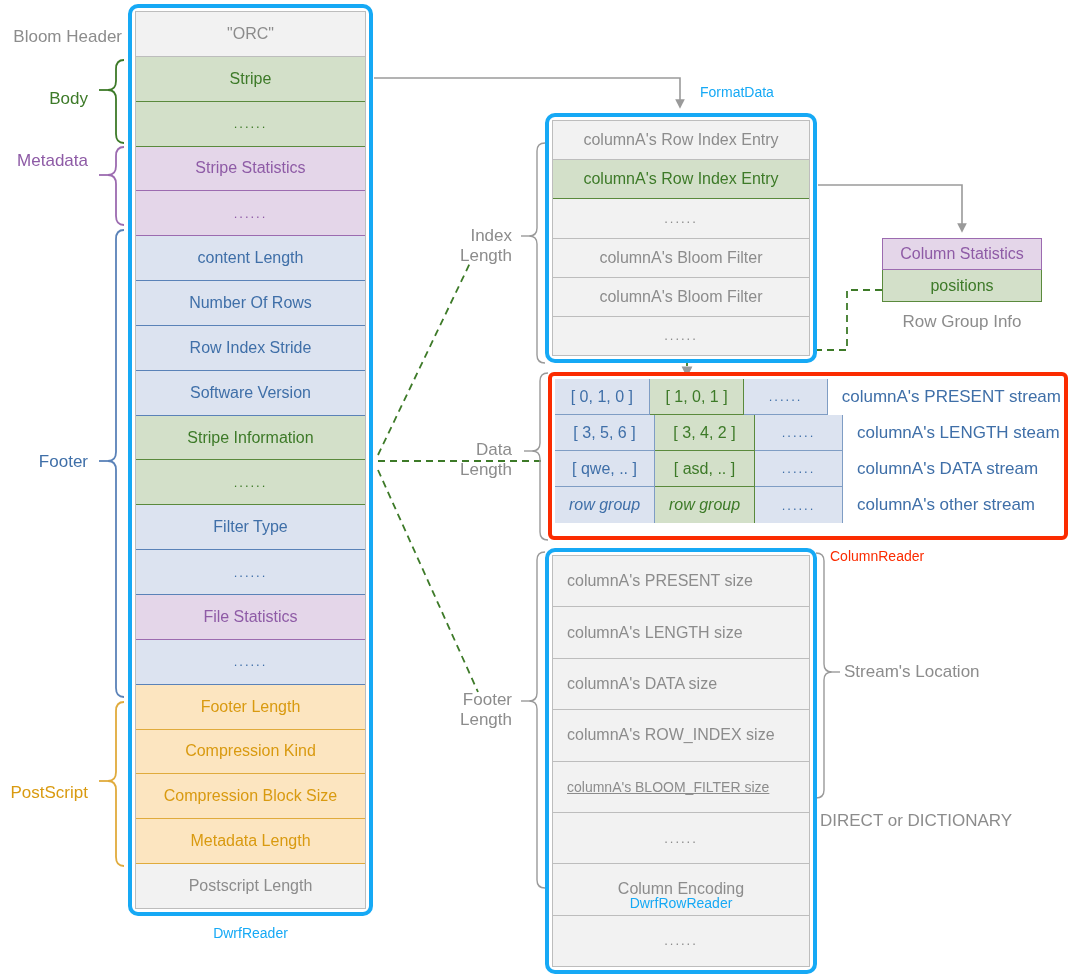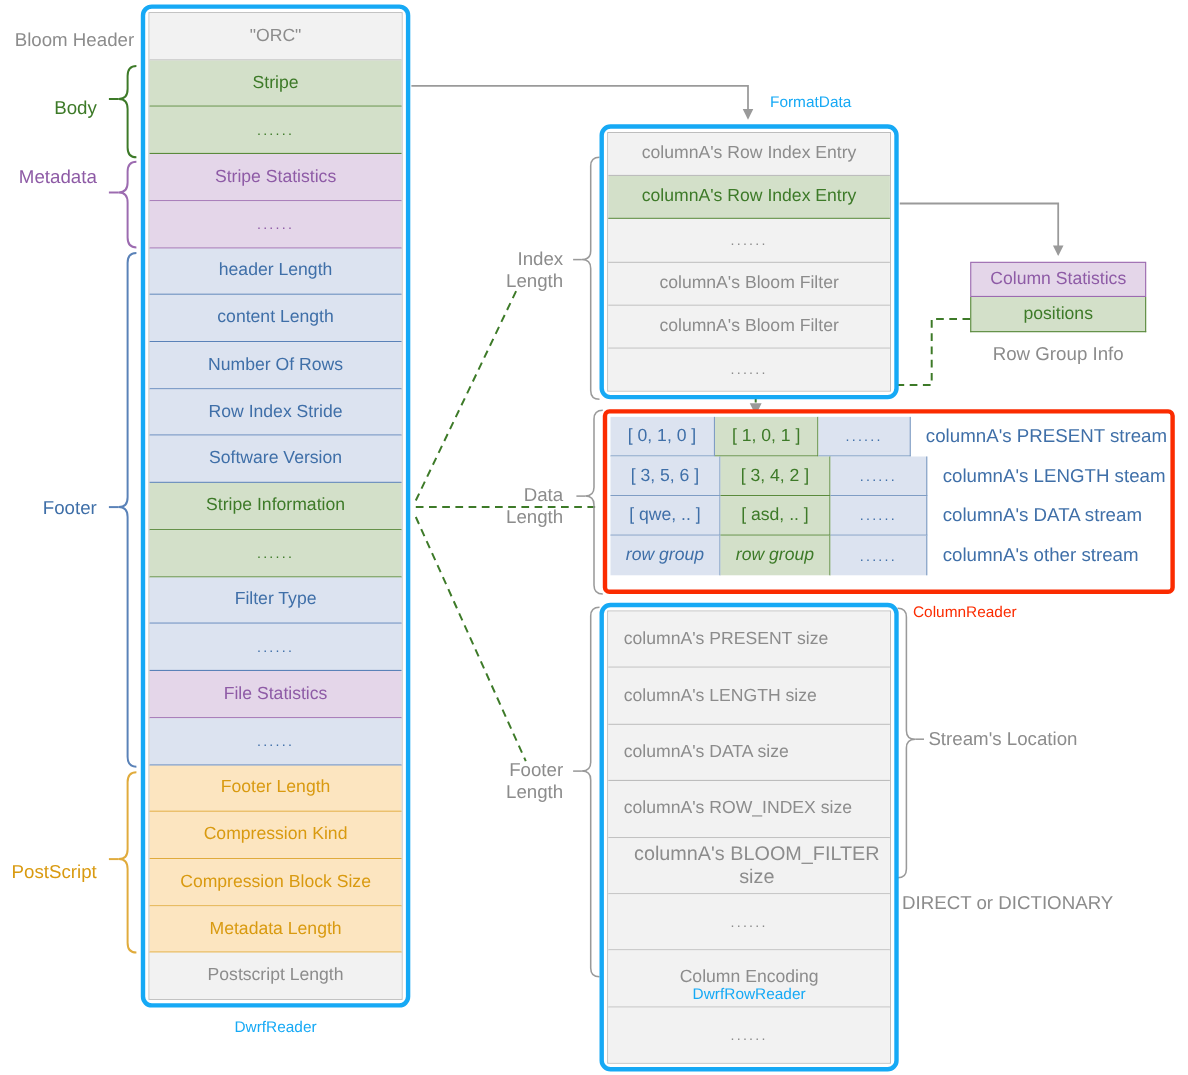--- a/index.html
+++ b/index.html
@@ -69,21 +69,21 @@
     background:#dce3f0; color:#3f6fa8; height:36px;
   }
   .cr-cell.green { background:#d3e0c9; color:#3d7a28; border-right-color:#5a8a3c; border-bottom-color:#5a8a3c; }
   .cr-row:last-child .cr-cell { border-bottom:none; }
   .cr-cell.italic { font-style:italic; }
   .cr-label {
     font-size:17px; color:#3f6fa8; display:flex; align-items:center;
     padding-left:14px; height:36px; white-space:nowrap;
   }
   .dots { letter-spacing:2px; font-size:13px; }
-  .small-caps { font-size:18px; }
+  .small-caps { font-size:14px;text-decoration:underline; }
 </style>
 </head>
 <body>
 
 <svg class="overlay">
   <defs>
     <marker id="arrow" markerWidth="8" markerHeight="8" refX="4" refY="4" orient="auto">
       <path d="M1,1 L7,4 L1,7 z" fill="#9a9a9a"></path>
     </marker>
   </defs>
@@ -141,21 +141,20 @@
   </g>
 </svg>
 
 <div class="abs bluebox" style="left:128px; top:4px; width:245px; height:912px;">
   <div class="rowbox" style="width:100%; height:100%; display:flex; flex-direction:column;">
     <div class="row r-grey" style="flex:1 1 0">"ORC"</div>
     <div class="row r-green" style="flex:1 1 0">Stripe</div>
     <div class="row r-green dots" style="flex:1 1 0">......</div>
     <div class="row r-purple" style="flex:1 1 0">Stripe Statistics</div>
     <div class="row r-purple dots" style="flex:1 1 0">......</div>
-    <div class="row r-blue" style="flex:1 1 0">header Length</div>
     <div class="row r-blue" style="flex:1 1 0">content Length</div>
     <div class="row r-blue" style="flex:1 1 0">Number Of Rows</div>
     <div class="row r-blue" style="flex:1 1 0">Row Index Stride</div>
     <div class="row r-blue" style="flex:1 1 0">Software Version</div>
     <div class="row r-green" style="flex:1 1 0">Stripe Information</div>
     <div class="row r-green dots" style="flex:1 1 0">......</div>
     <div class="row r-blue" style="flex:1 1 0">Filter Type</div>
     <div class="row r-blue dots" style="flex:1 1 0">......</div>
     <div class="row r-purple" style="flex:1 1 0">File Statistics</div>
     <div class="row r-blue dots" style="flex:1 1 0">......</div>

